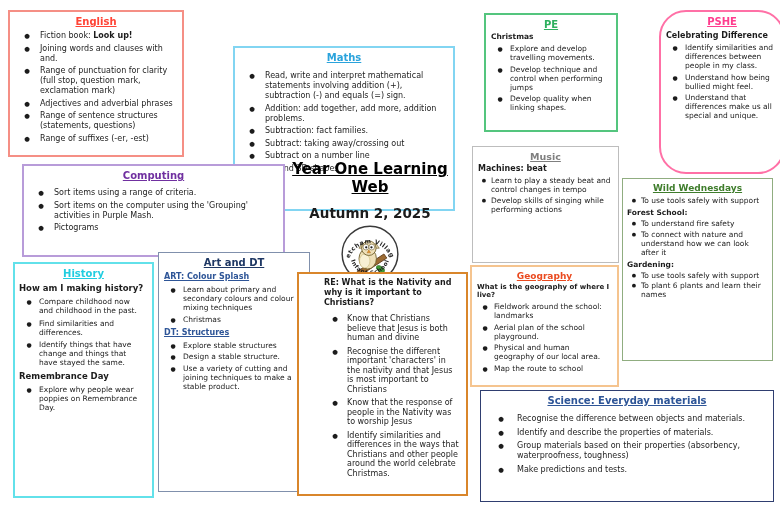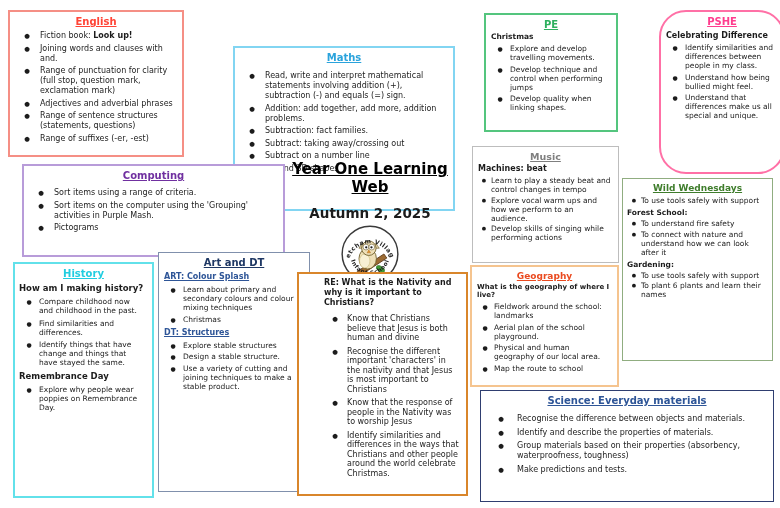--- a/index.html
+++ b/index.html
@@ -206,24 +206,20 @@
 
   <div class="box sm" id="music">
     <div class="bt">Music</div>
     <div class="hd">Machines: beat</div>
     <div class="li">
         <span class="dot">●</span>
         <span class="txt">Learn to play a steady beat and control changes in tempo</span>
       </div>
     <div class="li">
         <span class="dot">●</span>
-        <span class="txt">Explore vocal warm ups and how we perform to an audience.</span>
-      </div>
-    <div class="li">
-        <span class="dot">●</span>
         <span class="txt">Develop skills of singing while performing actions</span>
       </div>
   </div>
 
   <div class="box sm" id="wild">
     <div class="bt">Wild Wednesdays</div>
     <div class="li">
         <span class="dot">●</span>
         <span class="txt">To use tools safely with support</span>
       </div>

